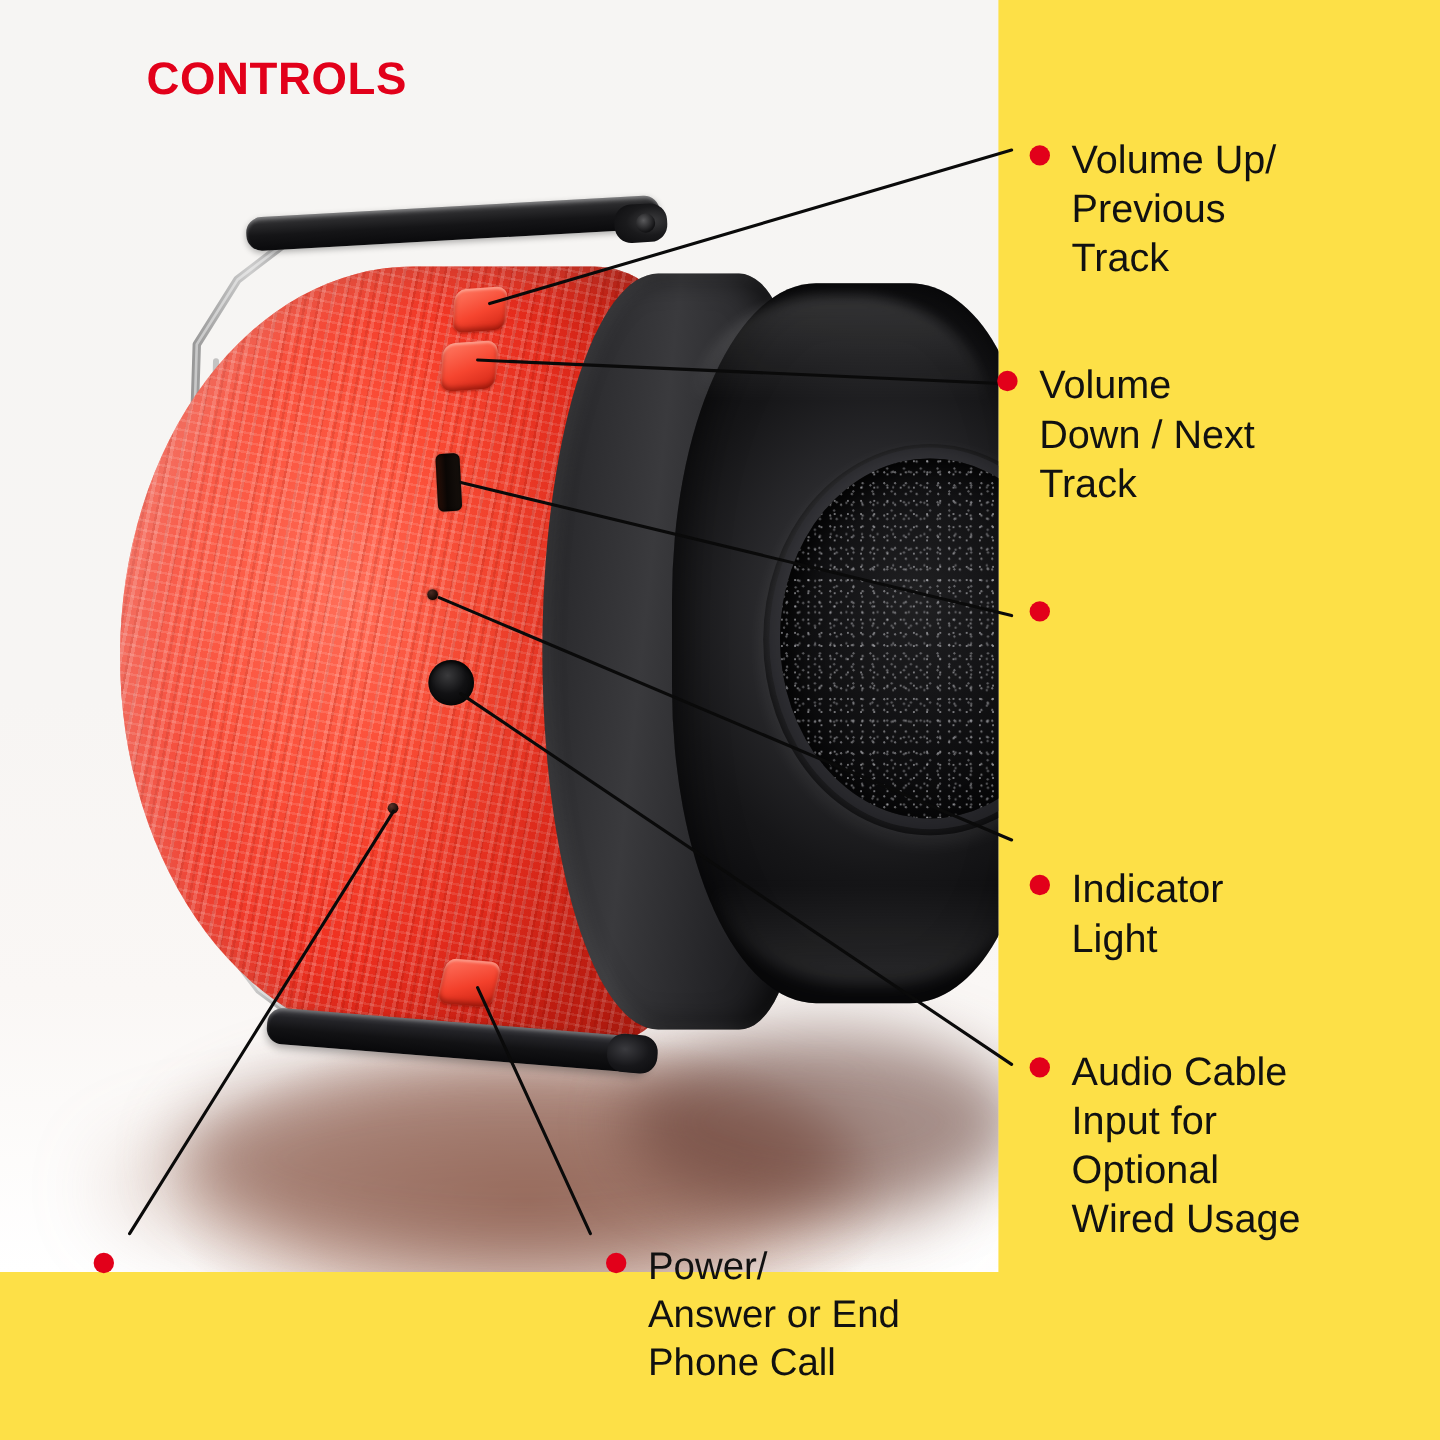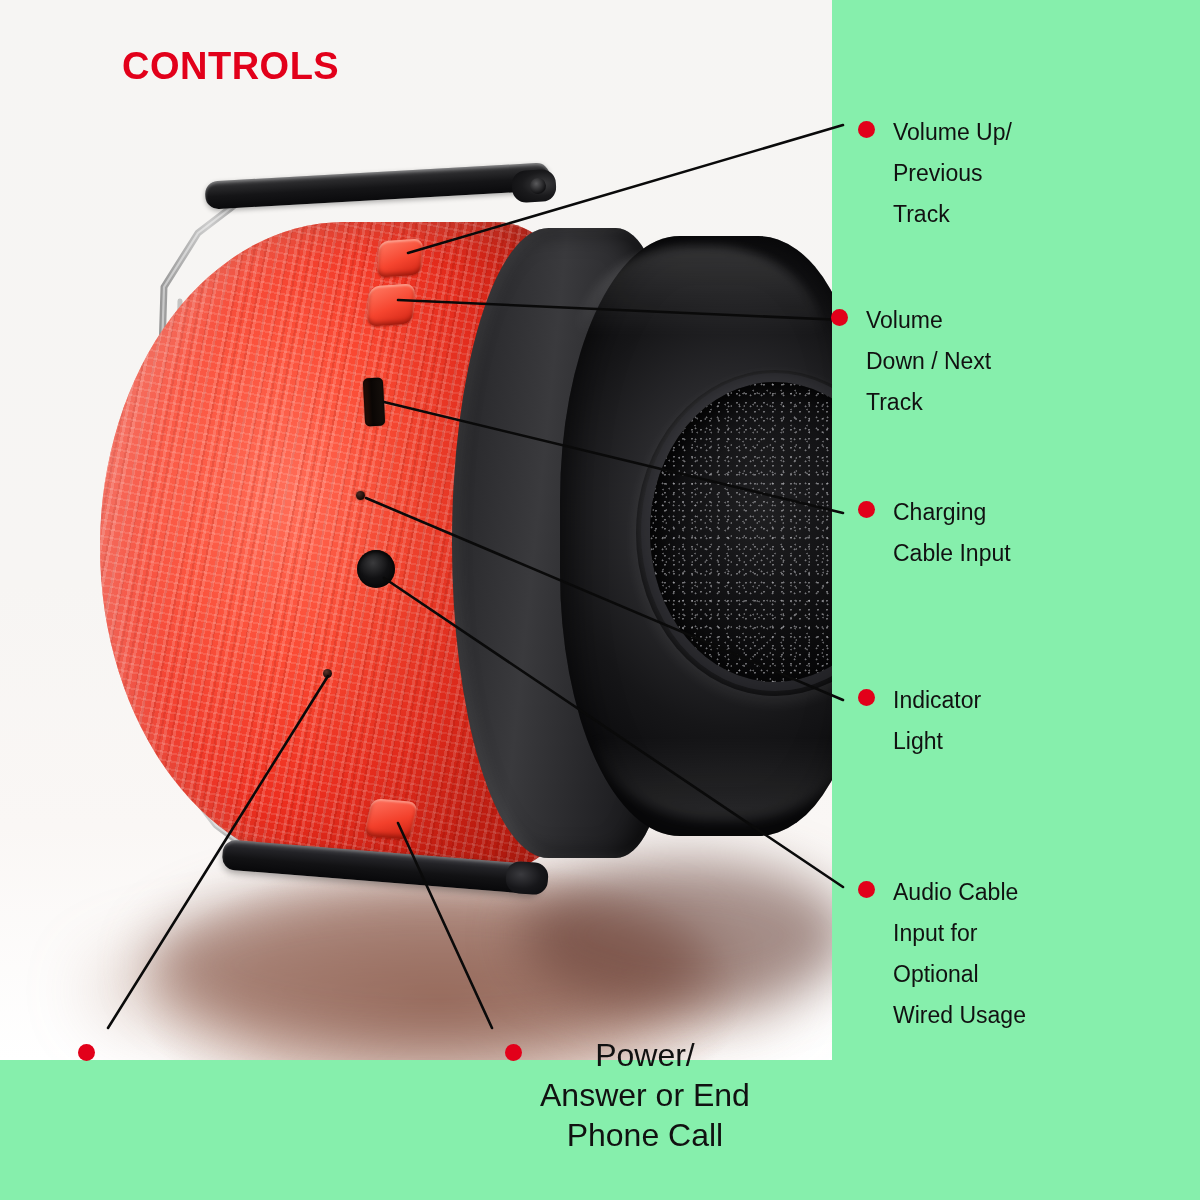--- a/index.html
+++ b/index.html
@@ -3,21 +3,21 @@
 <meta charset="utf-8">
 <title>Controls Infographic</title>
 <style>
   html,body{margin:0;padding:0;}
   body{
     width:1200px;height:1200px;
     background:#fdfbfa;
     font-family:"Liberation Sans", sans-serif;
     overflow:hidden;
   }
-  #stage{position:relative;width:1200px;height:1200px;background:#86efac;overflow:hidden;}
+  #stage{position:relative;width:1200px;height:1200px;background:#fde047;overflow:hidden;}
 
   
   #photo{
     position:absolute;left:0;top:0;width:832px;height:1060px;
     overflow:hidden;
     background:
       radial-gradient(ellipse 420px 200px at 440px 1000px, rgba(150,92,72,0.55) 0%, rgba(170,110,88,0.30) 45%, rgba(255,255,255,0) 72%),
       linear-gradient(180deg,#f6f5f3 0%,#f7f5f3 55%,#faf7f5 78%,#ffffff 100%);
   }
   
@@ -203,31 +203,31 @@
   }
 
   
   .callout{position:absolute;display:flex;align-items:flex-start;}
   .bullet{
     width:17px;height:17px;border-radius:50%;background:#e2001a;
     flex:0 0 auto;margin-top:9px;
   }
   .callout-text{
     margin-left:18px;
-    font-size:23px;line-height:41px;color:#111;
+    font-size:33px;line-height:41px;color:#111;
     font-family:"Liberation Sans", sans-serif;
     font-weight:400;white-space:pre-line;
   }
   #callout-volume-up  {left:858px;top:112px;}
   #callout-volume-down{left:831px;top:300px;}
   #callout-charging   {left:858px;top:492px;}
-  #callout-indicator  {left:858px;top:680px;}
+  #callout-indicator  {left:858px;top:720px;}
   #callout-audio      {left:858px;top:872px;justify-content:center;}
   #callout-microphone {left:78px; top:1035px;}
-  #callout-power      {left:505px;top:1035px;text-align:center;}
+  #callout-power      {left:505px;top:1035px;}
   #callout-microphone .callout-text,
   #callout-power .callout-text{font-size:32px;line-height:40px;}
 </style>
 </head>
 <body>
 
 <div id="stage">
 
   <div id="photo">
 
@@ -295,22 +295,20 @@
 
   <div class="callout" id="callout-volume-down">
     <span class="bullet"></span>
     <span class="callout-text">Volume
 Down / Next
 Track</span>
   </div>
 
   <div class="callout" id="callout-charging">
     <span class="bullet"></span>
-    <span class="callout-text">Charging
-Cable Input</span>
   </div>
 
   <div class="callout" id="callout-indicator">
     <span class="bullet"></span>
     <span class="callout-text">Indicator
 Light</span>
   </div>
 
   <div class="callout" id="callout-audio">
     <span class="bullet"></span>

